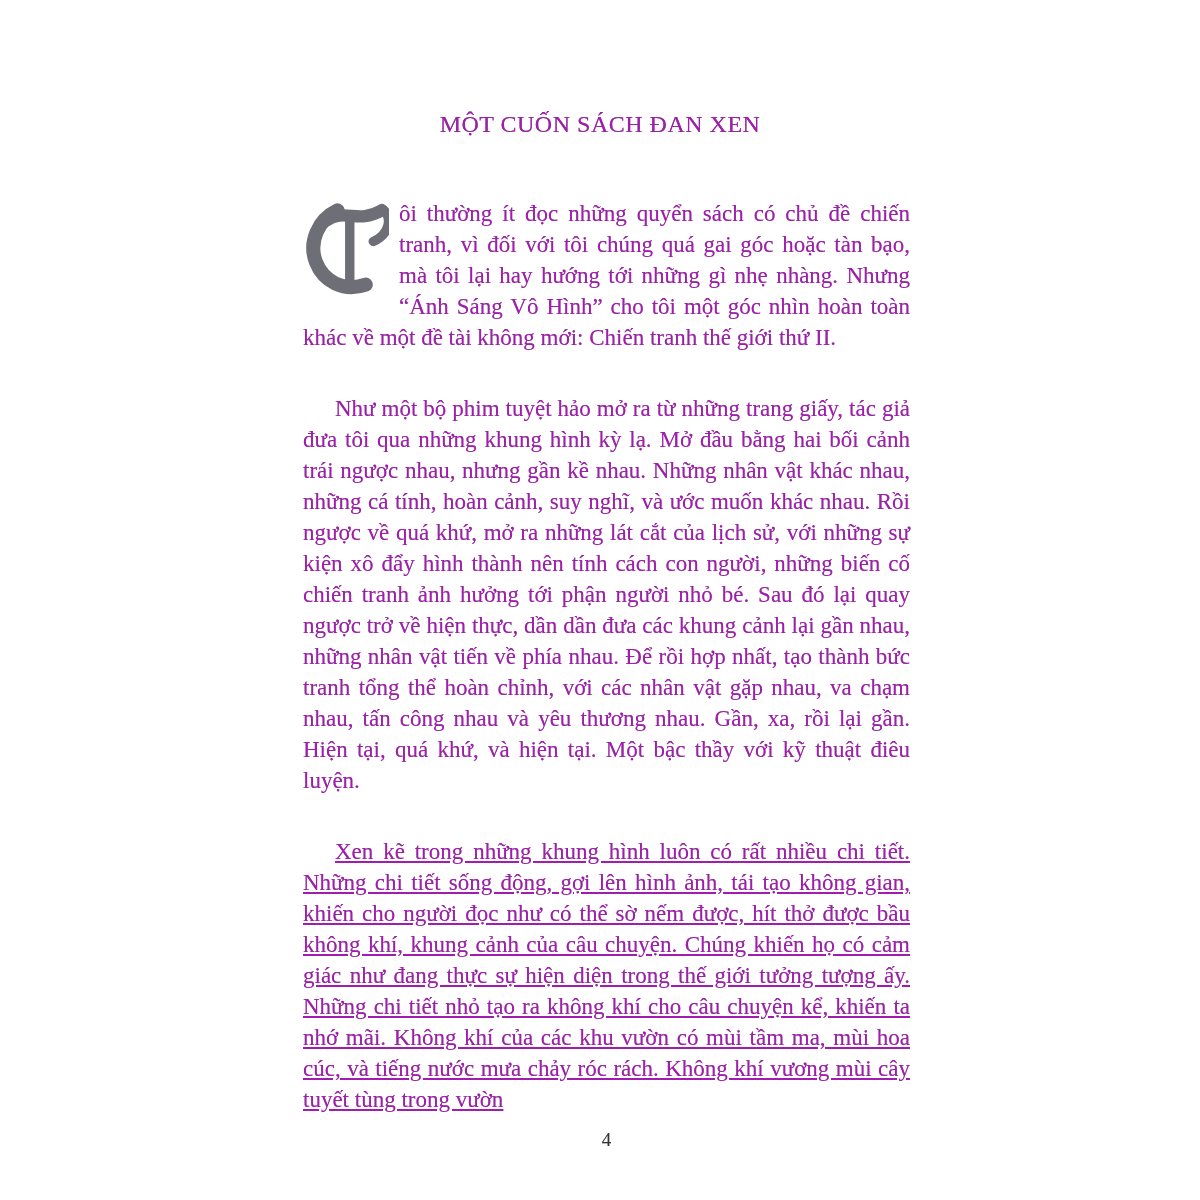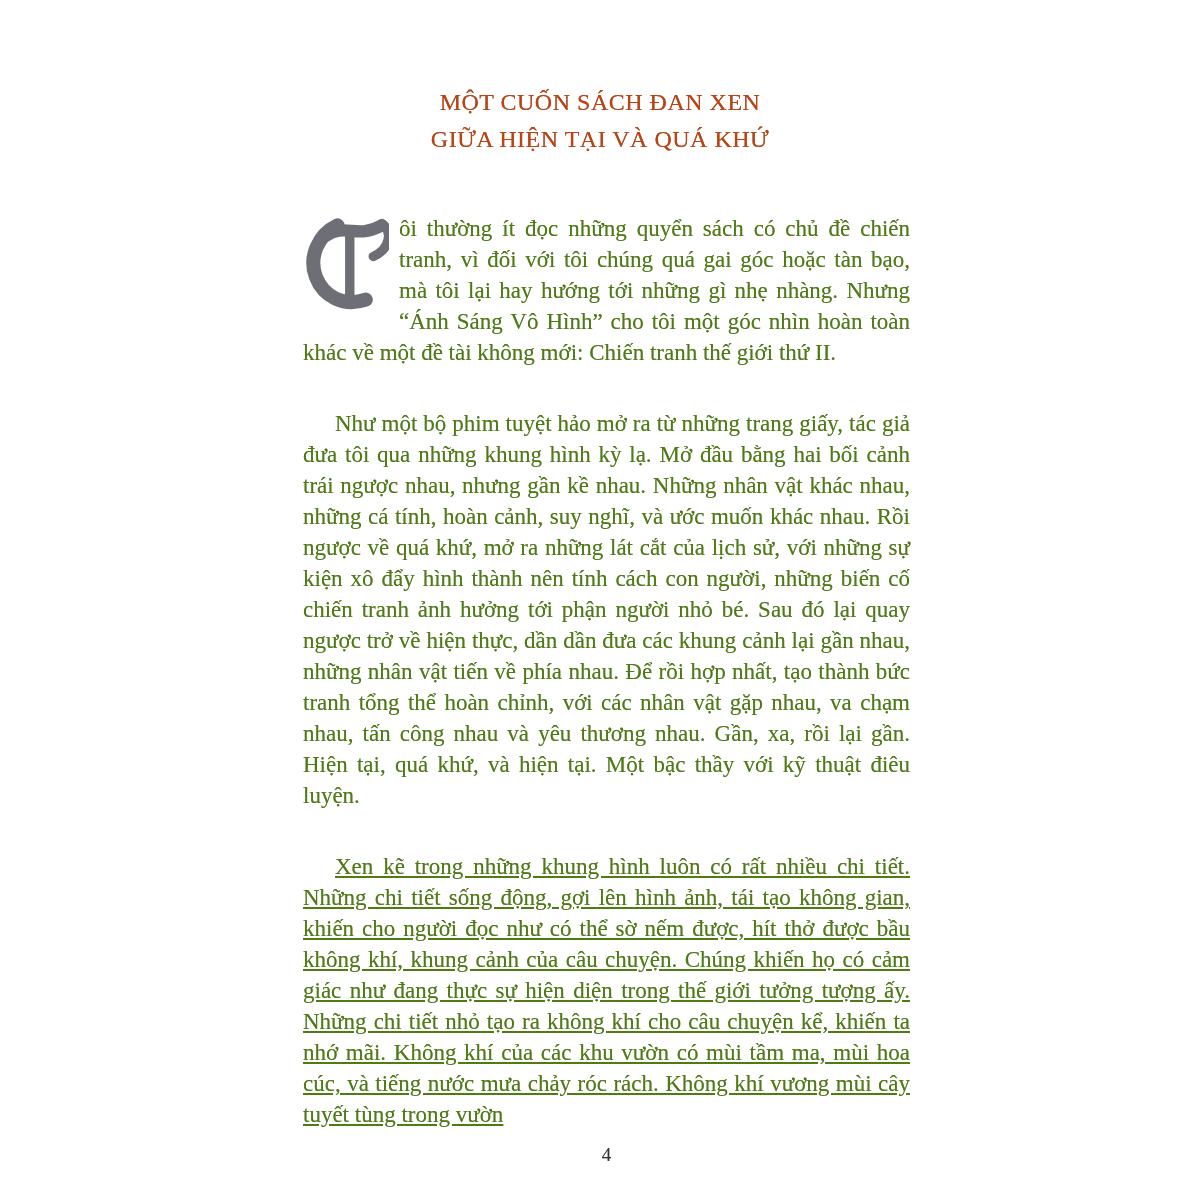--- a/index.html
+++ b/index.html
@@ -5,37 +5,37 @@
   html, body { margin: 0; padding: 0; background: #ffffff; }
   .page {
     position: relative;
     width: 1200px;
     height: 1200px;
     background: #ffffff;
     font-family: "Liberation Serif", "DejaVu Serif", serif;
     overflow: hidden;
   }
   .title {
-    margin: 84px 0 0 0;
+    margin: 106px 0 0 0;
     text-align: center;
     font-size: 24px;
     line-height: 37px;
     font-weight: normal;
     letter-spacing: 0.5px;
-    color: #c2410c;
+    color: #a21caf;
     text-shadow: 0 0 0.6px rgba(20,20,20,0.55);
   }
   .title .title-line { display: block; }
   .body-text {
     width: 607px;
     margin: 55px 0 0 303px;
     font-size: 23px;
     line-height: 31px;
     text-align: justify;
-    color: #4d7c0f;
+    color: #a21caf;
     text-shadow: 0 0 0.5px rgba(55,55,55,0.45);
   }
   .para { margin: 0 0 9px 0; }
   .para:last-child { margin-bottom: 0; text-decoration: underline; }
   .para.indent { text-indent: 32px; margin-top: 40px; }
   .dropcap {
     float: left;
     width: 86px;
     height: 94px;
     margin: 3px 10px 0 0;
@@ -51,21 +51,20 @@
     text-shadow: 0 0 0.5px rgba(55,55,55,0.45);
   }
 </style>
 </head>
 <body>
 
 <div class="page">
 
   <h1 class="title">
     <span class="title-line">MỘT CUỐN SÁCH ĐAN XEN</span>
-    <span class="title-line">GIỮA HIỆN TẠI VÀ QUÁ KHỨ</span>
   </h1>
 
   <div class="body-text">
 
     <p class="para">
       <span class="dropcap" aria-label="T">
         <svg viewBox="0 0 90 100" xmlns="http://www.w3.org/2000/svg" aria-hidden="true">
           <g fill="none" stroke="#6e6e76" stroke-linecap="round">
             <path d="M36 10 C 15 20, 5 44, 13 65 C 21 86, 43 97, 66 89" stroke-width="15"></path>
             <path d="M24 21 C 44 7, 57 25, 83 10" stroke-width="13"></path>

